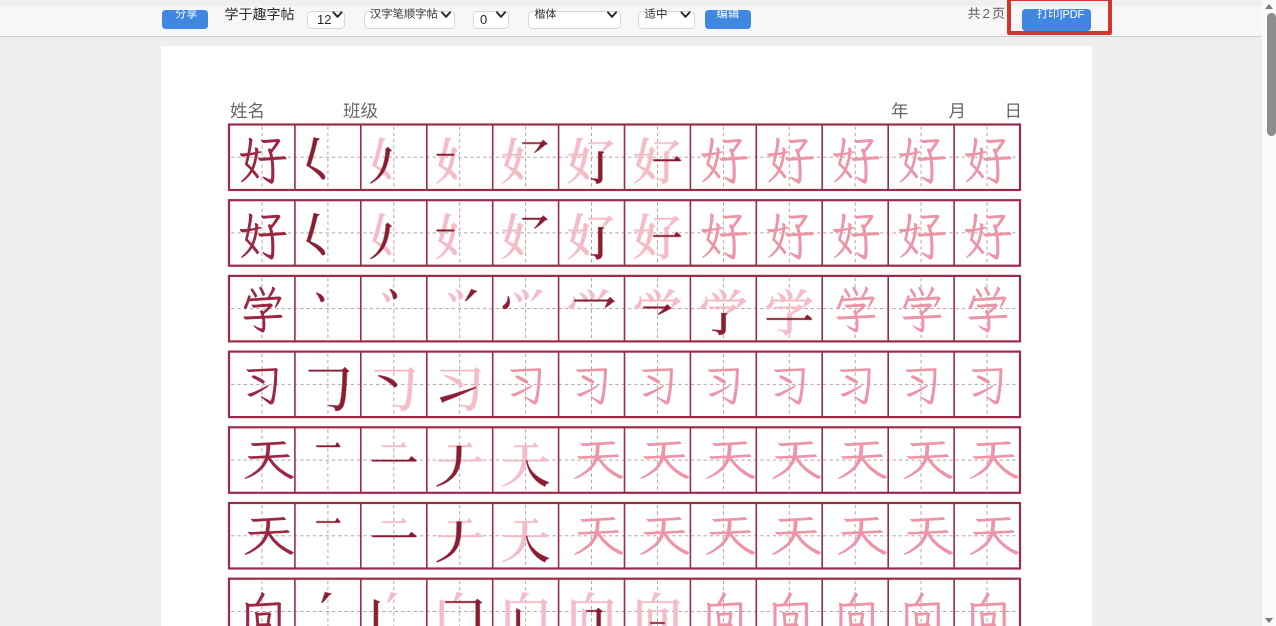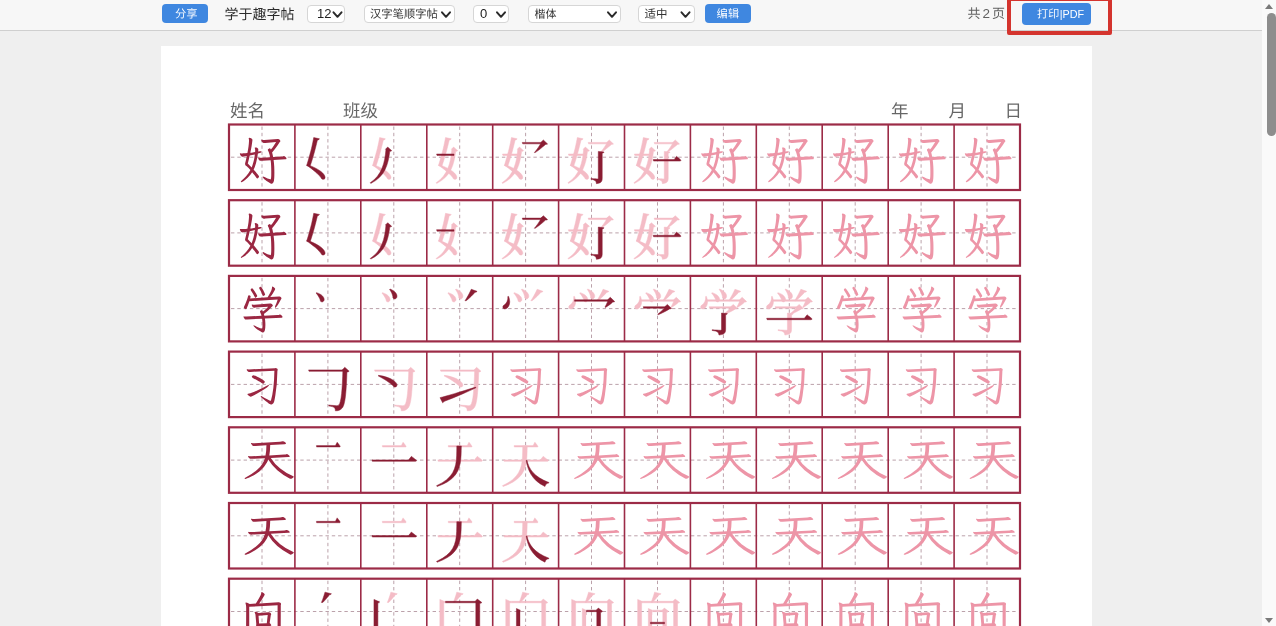--- a/index.html
+++ b/index.html
@@ -1,15 +1,15 @@
 <!DOCTYPE html>
 <html><head><meta charset="utf-8"><style>
 *{margin:0;padding:0;box-sizing:border-box}
 body{width:1276px;height:626px;overflow:hidden;background:#efefef;font-family:"Liberation Sans",sans-serif;position:relative}
-#tbar{position:absolute;left:0;top:0;width:1276px;height:31px;background:#f7f7f7;border-bottom:1px solid #cfcfcf}
+#tbar{position:absolute;left:0;top:6px;width:1276px;height:31px;background:#f7f7f7;border-bottom:1px solid #cfcfcf}
 .btn{position:absolute;background:#3f87e0;border-radius:4px}
 .sel{position:absolute;top:4.5px;height:18.5px;background:#fff;border:1px solid #d6d6d6;border-radius:4px}
 .st{position:absolute;font-size:13px;color:#222}
 #page{position:absolute;left:161px;top:46px;width:931px;height:580px;background:#fff}
 #sb{position:absolute;right:0;top:0;width:14px;height:626px;background:#fafafa}
 #thumb{position:absolute;right:0.5px;top:13px;width:9px;height:123px;background:#8d8d8d;border-radius:4.5px}
 .arr{position:absolute;right:3px;width:0;height:0;border-left:4px solid transparent;border-right:4px solid transparent}
 #au{top:4px;border-bottom:5px solid #7a7a7a}
 #ad{bottom:3px;border-top:5px solid #7a7a7a}
 #redbox{position:absolute;left:1006.5px;top:-3.5px;width:105px;height:38px;border:4.5px solid #d4342e;border-radius:2px}

